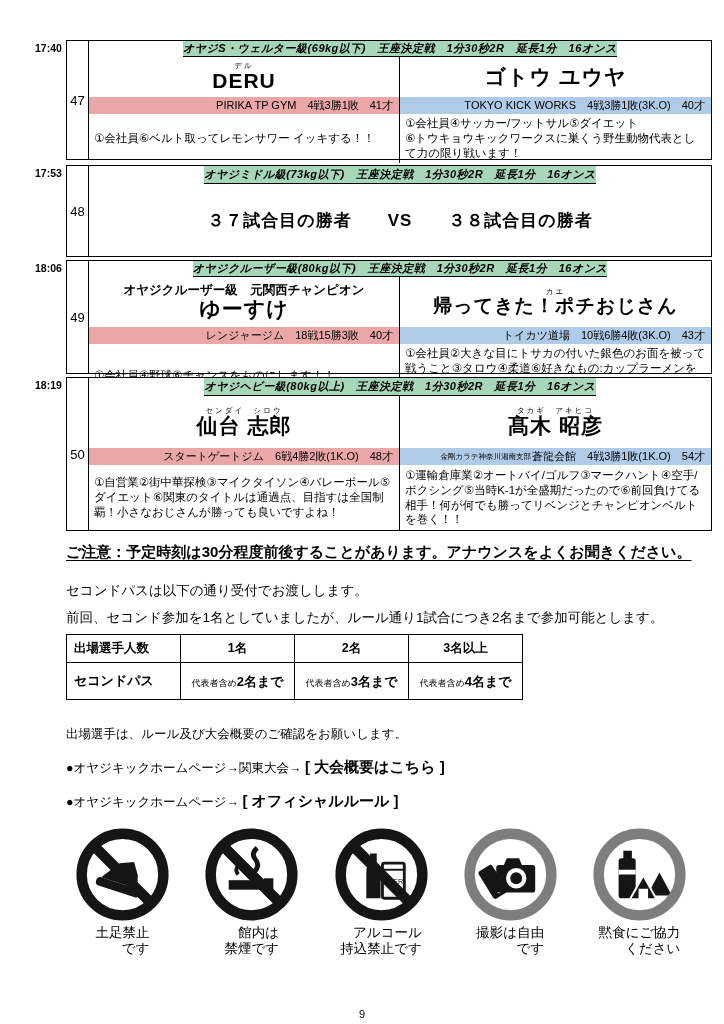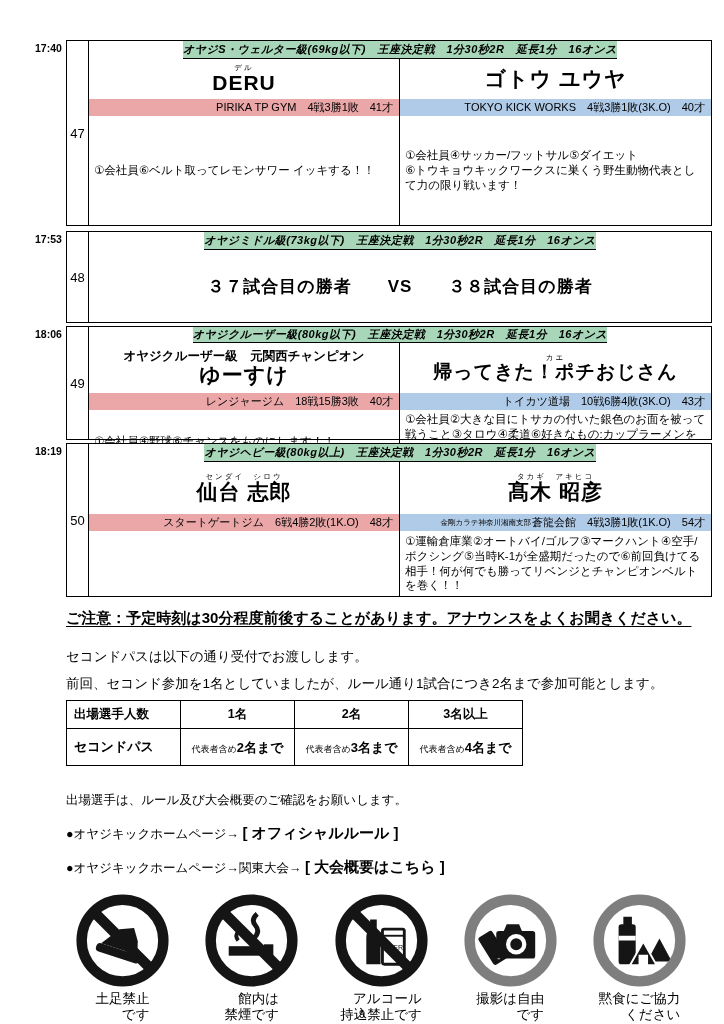--- a/index.html
+++ b/index.html
@@ -68,21 +68,21 @@
   .icon-item svg { display:block; }
   .icon-caption { margin-top:3px; font-size:13.5px; line-height:1.2; text-align:right; white-space:pre-line; }
 
   .page-num { position:absolute; bottom:4px; left:0; width:724px; text-align:center; font-size:11px; }
 </style>
 </head>
 <body>
 
 <div class="content">
 
-  <div class="block b47" style="height:186px;">
+  <div class="block b47" style="height:120px;">
     <span class="time">17:40</span>
     <div class="numcol">47</div>
     <div class="main">
       <div class="header-bar">オヤジS・ウェルター級(69kg以下)　王座決定戦　1分30秒2R　延長1分　16オンス</div>
       <div class="fighters">
         <div class="corner red-corner">
           <div class="namecell">
             <div class="furigana">デル</div>
             <div class="fighter-name">DERU</div>
           </div>
@@ -154,20 +154,21 @@
       <div class="header-bar">オヤジヘビー級(80kg以上)　王座決定戦　1分30秒2R　延長1分　16オンス</div>
       <div class="fighters">
         <div class="corner red-corner">
           <div class="namecell">
             <div class="furigana">センダイ　シロウ</div>
             <div class="fighter-name">仙台 志郎</div>
           </div>
           <div class="recordbar red-bar">
             <span>スタートゲートジム　6戦4勝2敗(1K.O)　48才</span>
           </div>
+          <div class="profile">①自営業②街中華探検③マイクタイソン④バレーボール⑤ダイエット⑥関東のタイトルは通過点、目指すは全国制覇！小さなおじさんが勝っても良いですよね！</div>
         </div>
         <div class="corner">
           <div class="namecell">
             <div class="furigana">タカギ　アキヒコ</div>
             <div class="fighter-name">髙木 昭彦</div>
           </div>
           <div class="recordbar blue-bar">
             <span class="record-small">金剛カラテ神奈川湘南支部</span>
             <span>蒼龍会館　4戦3勝1敗(1K.O)　54才</span>
           </div>
@@ -194,24 +195,24 @@
       <td class="c0">セコンドパス</td>
       <td class="cn"><span class="cell-small">代表者含め</span><span class="cell-big">2名まで</span></td>
       <td class="cn"><span class="cell-small">代表者含め</span><span class="cell-big">3名まで</span></td>
       <td class="cn"><span class="cell-small">代表者含め</span><span class="cell-big">4名まで</span></td>
     </tr>
   </tbody>
     </table>
 
   <div class="links-intro">出場選手は、ルール及び大会概要のご確認をお願いします。</div>
   <div class="link-line">
+    <span>●オヤジキックホームページ→関東大会→ </span><span class="link-bracket">[ 大会概要はこちら ]</span>
+  </div>
+  <div class="link-line">
     <span>●オヤジキックホームページ→ </span><span class="link-bracket">[ オフィシャルルール ]</span>
-  </div>
-  <div class="link-line">
-    <span>●オヤジキックホームページ→関東大会→ </span><span class="link-bracket">[ 大会概要はこちら ]</span>
   </div>
 
   <div class="icon-row">
 
     <div class="icon-item">
       <svg viewBox="0 0 100 100" width="95" height="95">
         <circle cx="50" cy="50" r="43" fill="none" stroke="#151515" stroke-width="11"></circle>
         <g transform="rotate(18 50 55)">
           <path d="M28 60 L42 40 L56 34 L64 46 L68 60 Z" fill="#151515"></path>
           <rect x="24" y="60" width="48" height="9" rx="4" fill="#151515"></rect>

